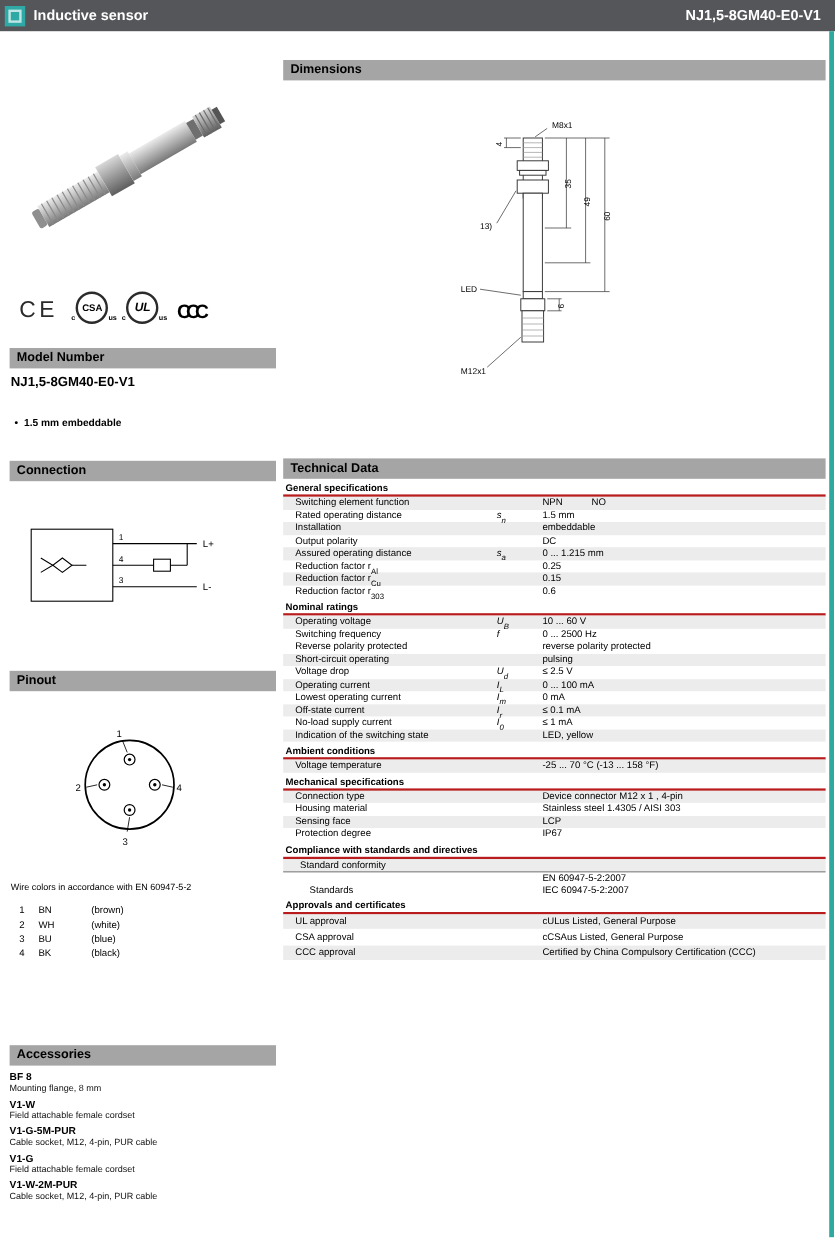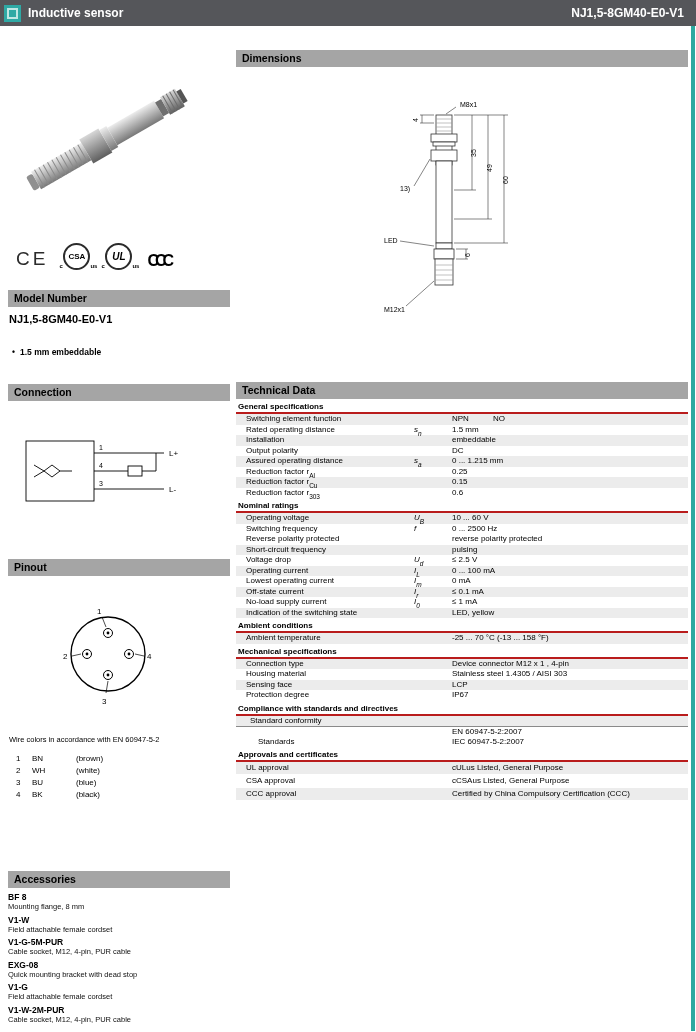--- a/index.html
+++ b/index.html
@@ -237,24 +237,20 @@
           </div>
           <div class="acc-item">
             <div class="acc-name">V1-W</div>
             <div class="acc-desc">Field attachable female cordset</div>
           </div>
           <div class="acc-item">
             <div class="acc-name">V1-G-5M-PUR</div>
             <div class="acc-desc">Cable socket, M12, 4-pin, PUR cable</div>
           </div>
           <div class="acc-item">
-            <div class="acc-name">EXG-08</div>
-            <div class="acc-desc">Quick mounting bracket with dead stop</div>
-          </div>
-          <div class="acc-item">
             <div class="acc-name">V1-G</div>
             <div class="acc-desc">Field attachable female cordset</div>
           </div>
           <div class="acc-item">
             <div class="acc-name">V1-W-2M-PUR</div>
             <div class="acc-desc">Cable socket, M12, 4-pin, PUR cable</div>
           </div>
         </div>
     </div>
 
@@ -373,21 +369,21 @@
             <span class="t-label">Switching frequency</span>
             <span class="t-sym">f</span>
             <span class="t-val">0 ... 2500 Hz</span>
           </div>
           <div class="tech-row">
             <span class="t-label">Reverse polarity protected</span>
             <span class="t-sym"></span>
             <span class="t-val">reverse polarity protected</span>
           </div>
           <div class="tech-row shaded">
-            <span class="t-label">Short-circuit frequency</span>
+            <span class="t-label">Short-circuit operating</span>
             <span class="t-sym"></span>
             <span class="t-val">pulsing</span>
           </div>
           <div class="tech-row">
             <span class="t-label">Voltage drop</span>
             <span class="t-sym">U<sub>d</sub></span>
             <span class="t-val">≤ 2.5 V</span>
           </div>
           <div class="tech-row shaded">
             <span class="t-label">Operating current</span>
@@ -409,21 +405,21 @@
             <span class="t-sym">I<sub>0</sub></span>
             <span class="t-val">≤ 1 mA</span>
           </div>
           <div class="tech-row shaded">
             <span class="t-label">Indication of the switching state</span>
             <span class="t-sym"></span>
             <span class="t-val">LED, yellow</span>
           </div>
           <div class="tech-sec">Ambient conditions</div>
           <div class="tech-row shaded">
-            <span class="t-label">Ambient temperature</span>
+            <span class="t-label">Voltage temperature</span>
             <span class="t-sym"></span>
             <span class="t-val">-25 ... 70 °C (-13 ... 158 °F)</span>
           </div>
           <div class="tech-sec">Mechanical specifications</div>
           <div class="tech-row shaded">
             <span class="t-label">Connection type</span>
             <span class="t-sym"></span>
             <span class="t-val">Device connector M12 x 1 , 4-pin</span>
           </div>
           <div class="tech-row">

